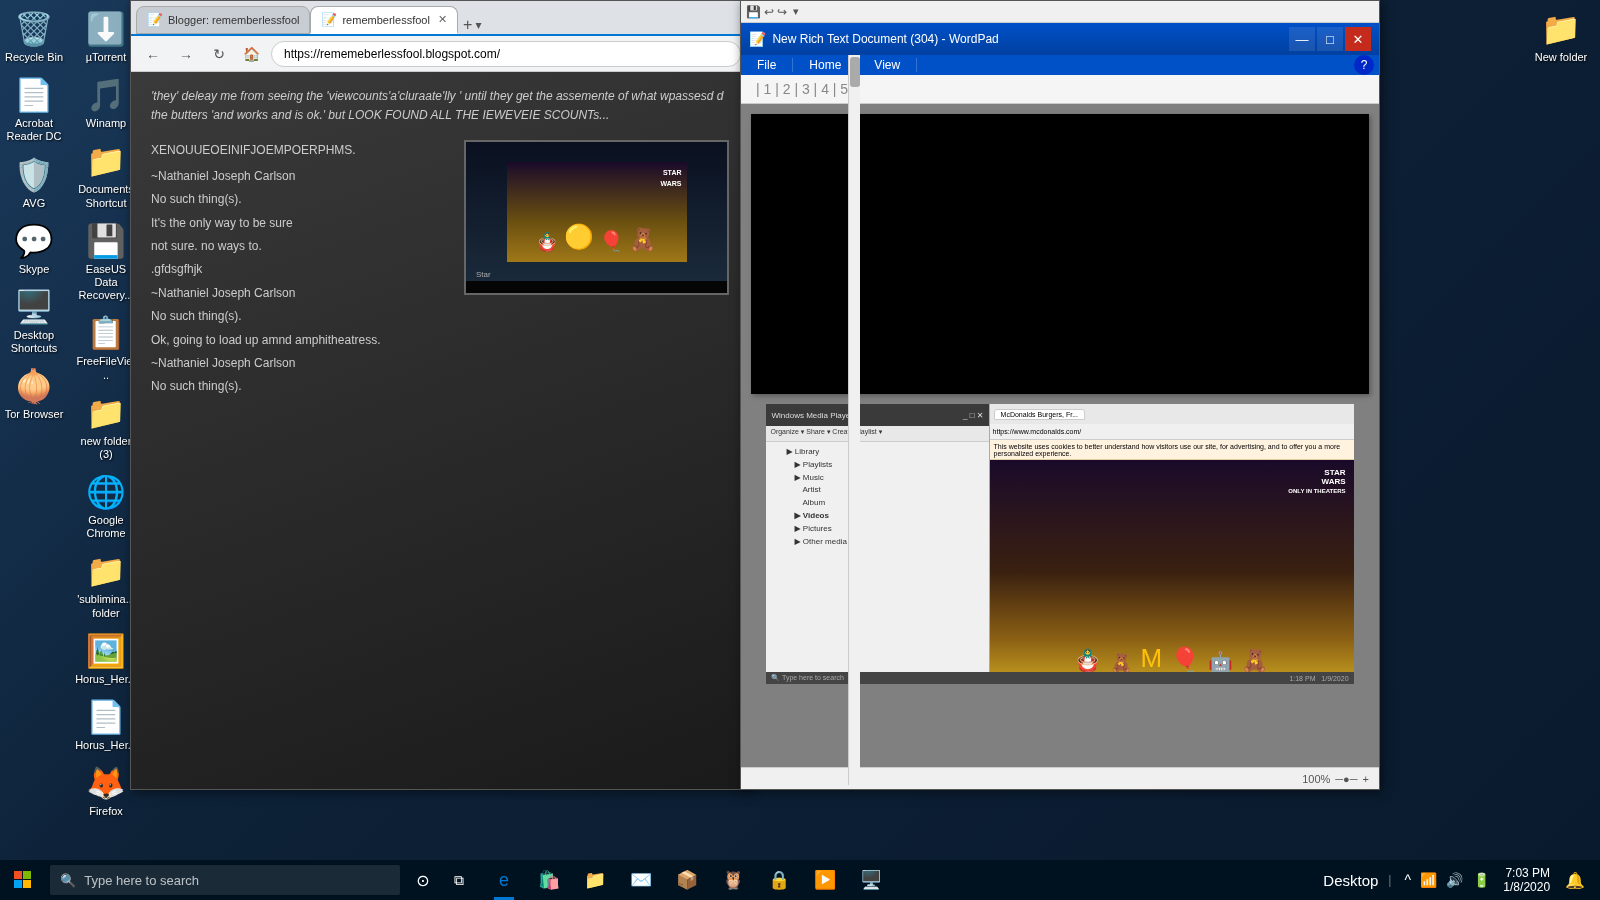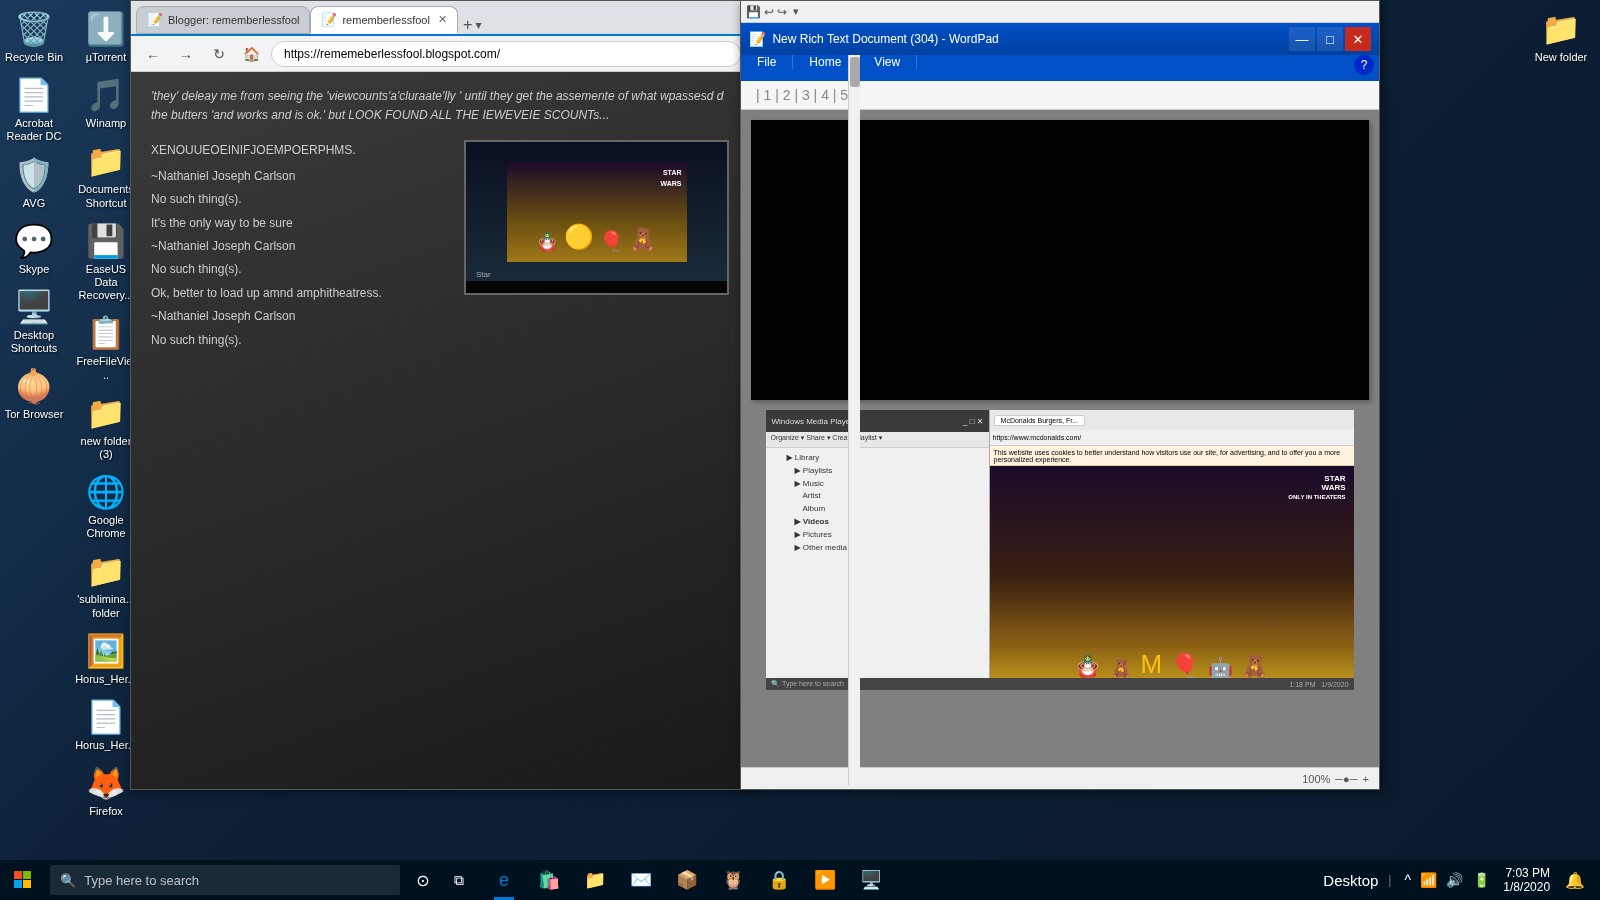--- a/index.html
+++ b/index.html
@@ -205,24 +205,24 @@
       height: 22px;
       background: #f0f0f0;
       border-bottom: 1px solid #ccc;
       display: flex;
       align-items: center;
       padding: 0 5px;
       gap: 3px;
     }
 
     .wp-ribbon {
-      height: 26px;
+      height: 20px;
       background: #0050c8;
       display: flex;
-      align-items: flex-start;
+      align-items: center;
     }
 
     .ribbon-tab {
       padding: 0 16px;
       display: flex;
       align-items: center;
       color: white;
       font-size: 12px;
       cursor: pointer;
       border-right: 1px solid rgba(255,255,255,0.2);
@@ -651,23 +651,25 @@
             <div class="bss-taskbar"></div>
             <div style="position:absolute;bottom:12px;left:10px;font-size:8px;color:#aaa;">Star</div>
           </div>
         </div>
 
         <div class="blog-text-body">
           <p style="margin-bottom:5px;">XENOUUEOEINIFJOEMPOERPHMS.</p>
           <p style="margin-bottom:3px;">~Nathaniel Joseph Carlson</p>
           <p style="margin-bottom:3px;">No such thing(s).</p>
           <p style="margin-bottom:3px;">It's the only way to be sure</p>
+          <p style="margin-bottom:3px;">not sure. no ways to.</p>
+          <p style="margin-bottom:3px;">.gfdsgfhjk</p>
           <p style="margin-bottom:3px;">~Nathaniel Joseph Carlson</p>
           <p style="margin-bottom:3px;">No such thing(s).</p>
-          <p style="margin-bottom:3px;">Ok, better to load up amnd amphitheatress.</p>
+          <p style="margin-bottom:3px;">Ok, going to load up amnd amphitheatress.</p>
           <p style="margin-bottom:3px;">~Nathaniel Joseph Carlson</p>
           <p style="margin-bottom:3px;">No such thing(s).</p>
         </div>
       </div>
     </div>
   </div>
 
   <div class="wordpad-window">
 
     <div class="wp-quickaccess">

